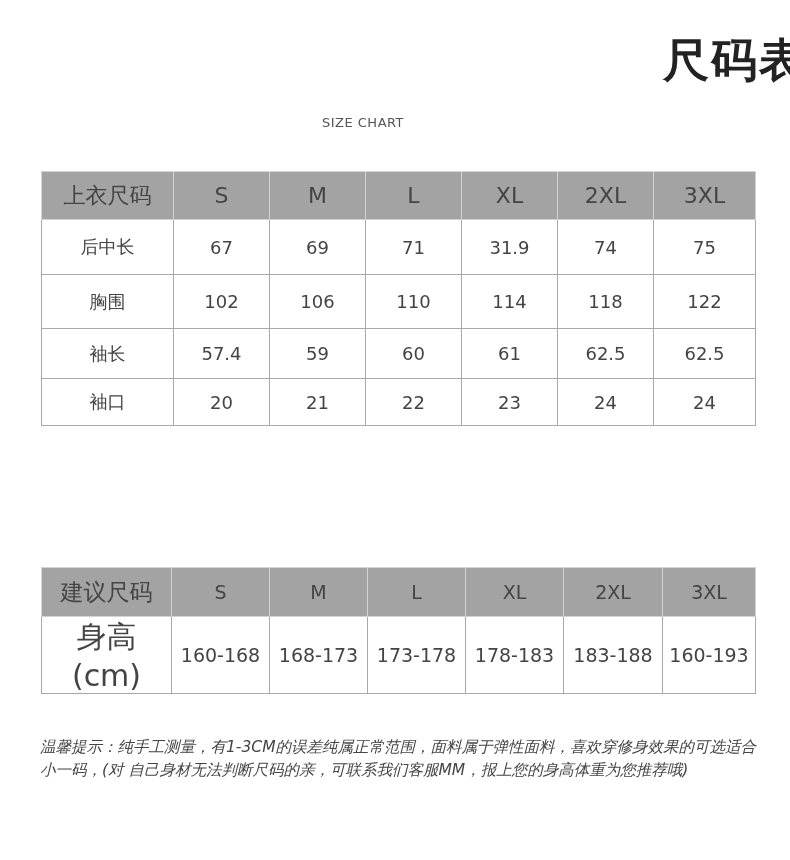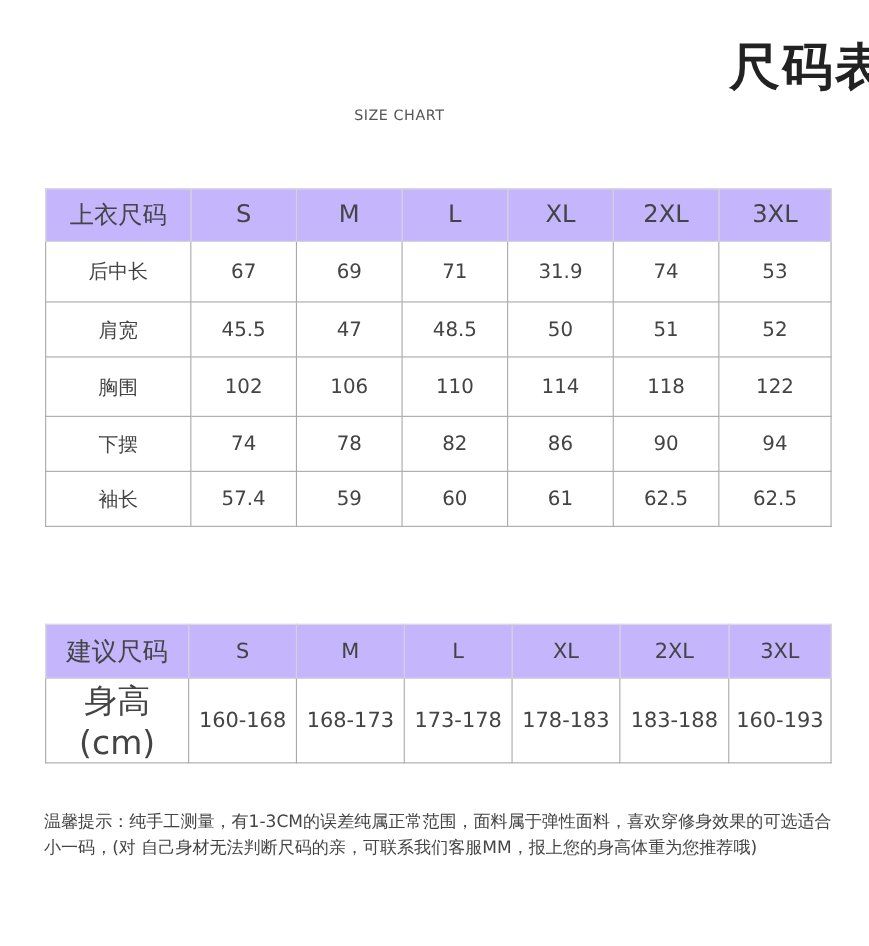--- a/index.html
+++ b/index.html
@@ -1,36 +1,36 @@
 <!DOCTYPE html>
 <html><head>
 <meta charset="utf-8">
 <style>
   html, body { margin:0; padding:0; background:#ffffff; }
   body { width:790px; height:860px; position:relative; overflow:hidden;
          font-family:"DejaVu Sans", "Liberation Sans", sans-serif; color:#333333; }
   .title { position:absolute; left:17px; width:790px; top:30px; text-align:right;
            font-size:46px; font-weight:bold; color:#222222; letter-spacing:2px; }
-  .subtitle { position:absolute; left:0; width:726px; top:98px; text-align:center;
+  .subtitle { position:absolute; left:0; width:726px; top:115px; text-align:center;
               font-size:13px; color:#555555; letter-spacing:0.5px; }
   .unit { position:absolute; right:40px; top:137px; font-size:12px; color:#444444;margin-top:37px; }
   table { position:absolute; left:41px; border-collapse:collapse; table-layout:fixed; }
   td, th { border:1px solid #a8a8a8; text-align:center; font-weight:normal; padding:0; color:#444444; }
-  thead th { background:#c4b5fd; border-color:#d3d3d3; }
+  thead th { background:#a3a3a3; border-color:#d3d3d3; }
   #t1 { top:171px; width:714px; }
   #t1 thead th { height:47px; font-size:22px; }
   #t1 thead th.first { font-size:22px; text-align:center; }
   #t1 tbody td { font-size:18px; }
   #t2 { top:567px; width:714px; }
   #t2 thead th { height:48px; font-size:19px; }
   #t2 thead th.first { font-size:23px; }
   #t2 tbody td { font-size:19px; height:50px; }
   #t2 tbody td.first { font-size:30px; }
   .note { position:absolute; left:40px; top:736px; width:720px; font-size:15.5px;
-          line-height:23px; color:#444444; }
+          line-height:23px; color:#444444;font-style:italic; }
 </style>
 </head>
 <body>
 
 <div class="title">尺码表</div>
 <div class="subtitle">SIZE CHART</div>
 <div class="unit">(单位: CM)</div>
 
 <table id="t1">
   <colgroup>
@@ -54,57 +54,48 @@
     </tr>
   </thead>
   <tbody>
     <tr style="height:55px">
       <td>后中长</td>
       <td>67</td>
       <td>69</td>
       <td>71</td>
       <td>31.9</td>
       <td>74</td>
-      <td>53</td>
-    </tr>
-    <tr style="height:50px">
-      <td>肩宽</td>
-      <td>45.5</td>
-      <td>47</td>
-      <td>48.5</td>
-      <td>50</td>
-      <td>51</td>
-      <td>52</td>
+      <td>75</td>
     </tr>
     <tr style="height:54px">
       <td>胸围</td>
       <td>102</td>
       <td>106</td>
       <td>110</td>
       <td>114</td>
       <td>118</td>
       <td>122</td>
     </tr>
     <tr style="height:50px">
-      <td>下摆</td>
-      <td>74</td>
-      <td>78</td>
-      <td>82</td>
-      <td>86</td>
-      <td>90</td>
-      <td>94</td>
-    </tr>
-    <tr style="height:50px">
       <td>袖长</td>
       <td>57.4</td>
       <td>59</td>
       <td>60</td>
       <td>61</td>
       <td>62.5</td>
       <td>62.5</td>
+    </tr>
+    <tr style="height:47px">
+      <td>袖口</td>
+      <td>20</td>
+      <td>21</td>
+      <td>22</td>
+      <td>23</td>
+      <td>24</td>
+      <td>24</td>
     </tr>
   </tbody>
 </table>
 
 <table id="t2">
   <colgroup>
     <col style="width:130px">
       <col style="width:98px">
       <col style="width:98px">
       <col style="width:98px">

